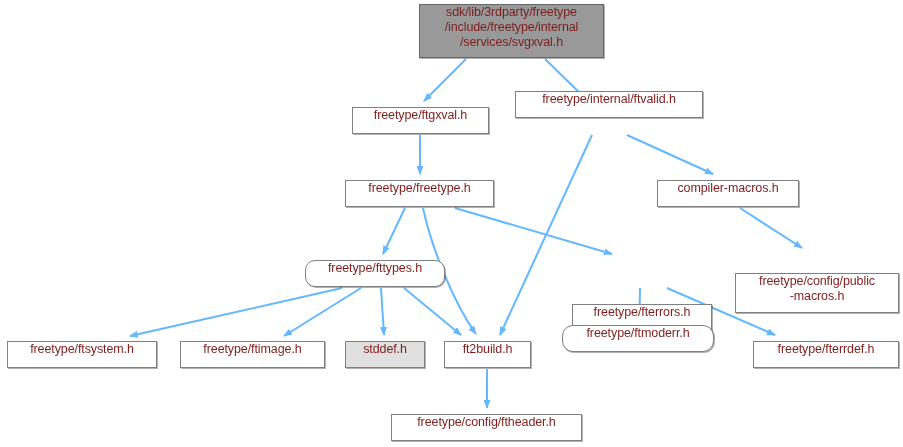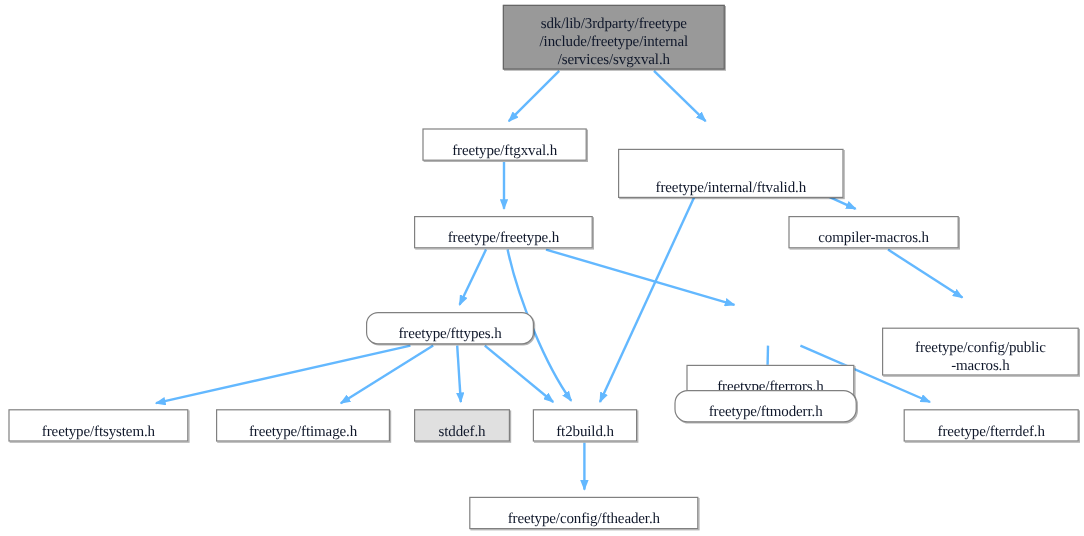--- a/index.html
+++ b/index.html
@@ -20,33 +20,32 @@
     left: 0;
     top: 0;
     width: 903px;
     height: 447px;
     pointer-events: none;
   }
   .node {
     position: absolute;
     box-sizing: border-box;
     display: flex;
-    align-items: flex-end;
+    align-items: flex-start;
     justify-content: center;
     text-align: center;
     background: #ffffff;
     border: 1px solid #808080;
-    color: #0f172a;
+    color: #7f1d1d;
     font-size: 12.5px;
     line-height: 15px;
     letter-spacing: -0.1px;
     white-space: pre-line;
     z-index: 2;
     box-shadow: 1px 1px 0 0 rgba(0,0,0,0.30);
-    font-family: Liberation Serif, serif;
   }
   .node.root {
     background: #999999;
     border: 1px solid #666666;
   }
   .node.sys {
     background: #e0e0e0;
     border: 1px solid #808080;
   }
   .node-label {
@@ -83,21 +82,21 @@
         <path d="M 667,288 L 775,335" marker-end="url(#arrowhead)"></path>
         <path d="M 487,369 L 487,408" marker-end="url(#arrowhead)"></path>
       </g>
   </svg>
 
   <div id="node-group">
       <div class="node root" style="left: 419px; top: 4px; width: 185px; height: 54px;"><span class="node-label">sdk/lib/3rdparty/freetype
 /include/freetype/internal
 /services/svgxval.h</span></div>
       <div class="node" style="left: 352px; top: 107px; width: 137px; height: 27px;"><span class="node-label">freetype/ftgxval.h</span></div>
-      <div class="node" style="left: 515px; top: 124px; width: 188px; height: 41px;"><span class="node-label">freetype/internal/ftvalid.h</span></div>
+      <div class="node" style="left: 515px; top: 91px; width: 188px; height: 27px;"><span class="node-label">freetype/internal/ftvalid.h</span></div>
       <div class="node" style="left: 345px; top: 180px; width: 149px; height: 27px;"><span class="node-label">freetype/freetype.h</span></div>
       <div class="node" style="left: 657px; top: 180px; width: 142px; height: 27px;"><span class="node-label">compiler-macros.h</span></div>
       <div class="node" style="left: 305px; top: 260px; width: 140px; height: 27px; border-radius: 10px;"><span class="node-label">freetype/fttypes.h</span></div>
       <div class="node" style="left: 572px; top: 260px; width: 140px; height: 27px; margin-top: 44px;"><span class="node-label">freetype/fterrors.h</span></div>
       <div class="node" style="left: 735px; top: 254px; width: 164px; height: 40px; margin-top: 19px;"><span class="node-label">freetype/config/public
 -macros.h</span></div>
       <div class="node" style="left: 7px; top: 341px; width: 150px; height: 27px;"><span class="node-label">freetype/ftsystem.h</span></div>
       <div class="node" style="left: 180px; top: 341px; width: 145px; height: 27px;"><span class="node-label">freetype/ftimage.h</span></div>
       <div class="node sys" style="left: 345px; top: 341px; width: 80px; height: 27px;"><span class="node-label">stddef.h</span></div>
       <div class="node" style="left: 444px; top: 341px; width: 87px; height: 27px;"><span class="node-label">ft2build.h</span></div>

